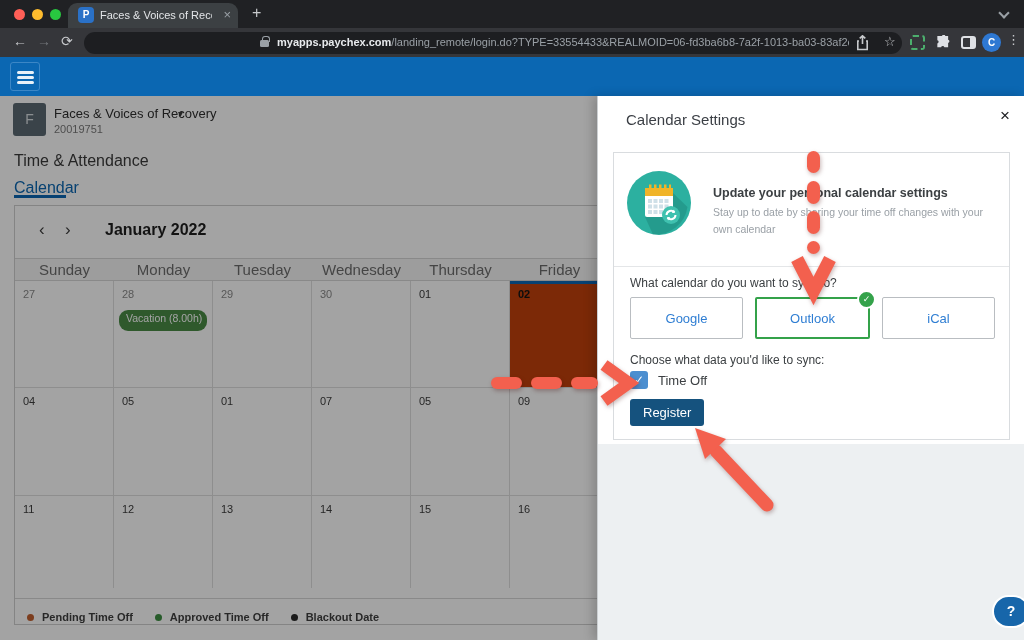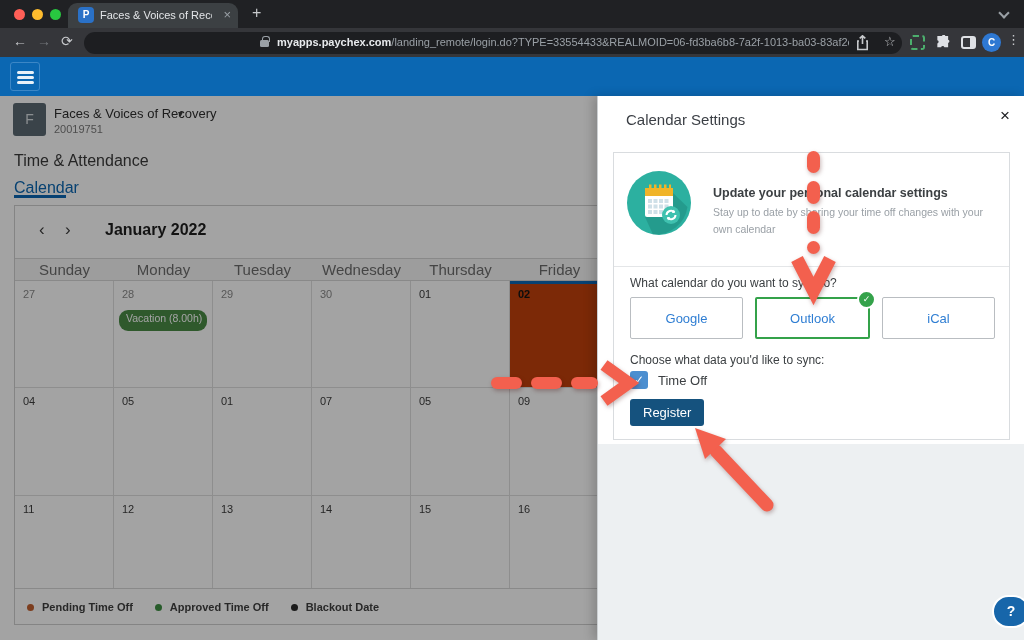--- a/index.html
+++ b/index.html
@@ -67,21 +67,21 @@
   .weekrow { position:absolute; left:0; top:52px; width:594px; height:23px; background:#f6f6f6; border-top:1px solid #d7d7d7; border-bottom:1px solid #d7d7d7; display:grid; grid-template-columns:repeat(6,99px); }
   .weekrow span { font-size:15px; color:#6d6d6d; text-align:center; line-height:21px; }
   .cal-grid { position:absolute; left:0; top:75px; width:594px; display:grid; grid-template-columns:repeat(6,99px); grid-template-rows:107px 108px 92px; }
   .cell { border-right:1px solid #dedede; border-bottom:1px solid #dedede; position:relative; }
   .cell.r3 { border-bottom:none; }
   .dnum { display:block; margin:7px 0 0 8px; font-size:11px; color:#3d3d3d; }
   .cell.muted .dnum { color:#8a8a8a; }
   .cell.today { box-shadow:inset 0 3px 0 #0b67b2; background:#c2410c; }
   .cell.today .dnum { font-weight:bold; color:#151515; }
   .event-pill { margin:10px 4px 0 5px; width:88px; height:21px; background:#4a8c46; border-radius:9px; color:#fff; font-size:10.5px; line-height:17px; padding-left:7px; white-space:nowrap; overflow:hidden; }
-  .cal-legend { position:absolute; left:0; top:382px; width:594px; height:37px; border-top:1px solid #d7d7d7; display:flex; align-items:center; padding-left:12px; gap:22px; }
+  .cal-legend { position:absolute; left:0; top:392px; width:594px; height:37px; border-top:1px solid #d7d7d7; display:flex; align-items:center; padding-left:12px; gap:22px; }
   .leg-item { display:flex; align-items:center; gap:8px; }
   .leg-item b { font-size:11px; color:#3f3f3f; }
   .dot { width:7px; height:7px; border-radius:50%; }
   .dot-pending { background:#c2602f; } .dot-approved { background:#3e8f43; } .dot-blackout { background:#2b2b2b; }
 
   .scrim { position:absolute; left:0; top:96px; width:597px; height:544px; background:rgba(0,0,0,0.36); z-index:5; }
 
   
   .panel { position:absolute; left:597px; top:96px; width:427px; height:544px; background:#fff; border-left:1px solid #cbcfd2; box-shadow:-4px 0 10px rgba(0,0,0,0.18); z-index:10; }
   .panel-title { position:absolute; left:28px; top:15px; font-size:15px; color:#3b3f45; }

